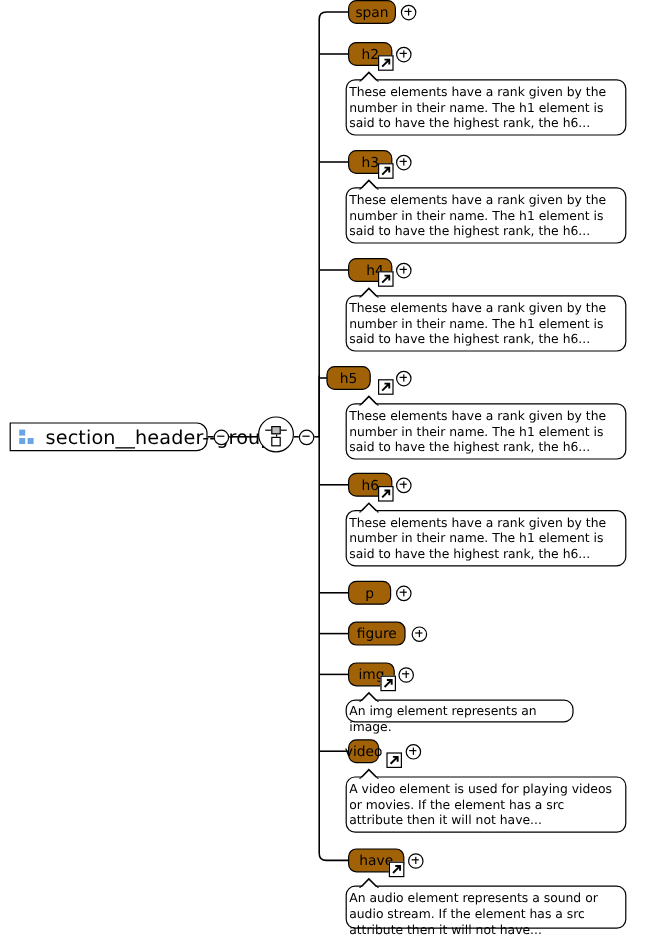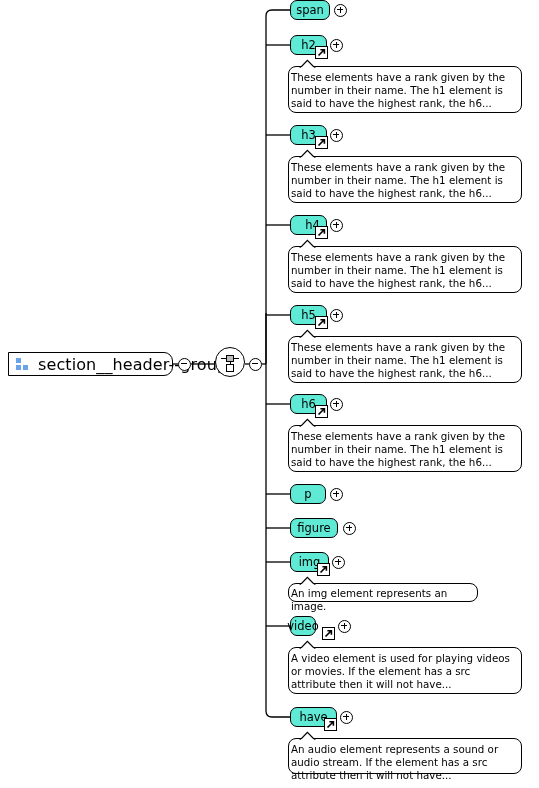--- a/index.html
+++ b/index.html
@@ -70,21 +70,21 @@
     color: #000;
   }
 
   
   .el-node {
     position: absolute;
     box-sizing: border-box;
     height: 20px;
     border: 1.3px solid #000;
     border-radius: 7px;
-    background: #5eead4;
+    background: #a16207;
     display: flex;
     align-items: center;
     justify-content: center;
     font-size: 11.5px;
     white-space: nowrap;
     padding: 0 9px;
   }
 
   
   .anno-marker {
@@ -299,21 +299,21 @@
   <div class="callout" style="left:288px; top:246px; width:234px; height:47px;">
     <span class="tail">
       <svg width="18" height="10" viewBox="0 0 18 10">
           <path d="M0.6 9.4 L8.4 1.4 L16.4 9.4" stroke="#000" stroke-width="1.3" fill="#fff"></path>
           <path d="M1.6 9.4 L15.4 9.4" stroke="#fff" stroke-width="2.4" fill="none"></path>
         </svg>
     </span>
     <span>These elements have a rank given by the number in their name. The h1 element is said to have the highest rank, the h6...</span>
   </div>
 
-  <div class="el-node" style="left:290px; top:305px; width:37px;">
+  <div class="el-node" style="left:272px; top:305px; width:37px;">
     <span>h5</span>
   </div>
   <div class="anno-marker" style="left:315px; top:316px;">
     <svg width="9" height="9" viewBox="0 0 9 9">
         <path d="M1.5 7.5 L7 2 M3.4 1.7 L7.4 1.7 L7.4 5.7" stroke="#000" stroke-width="1.6" fill="none"></path>
       </svg>
   </div>
   <div class="toggle plus" style="left:330px; top:308.5px;"></div>
   <div class="callout" style="left:288px; top:336px; width:234px; height:47px;">
     <span class="tail">

